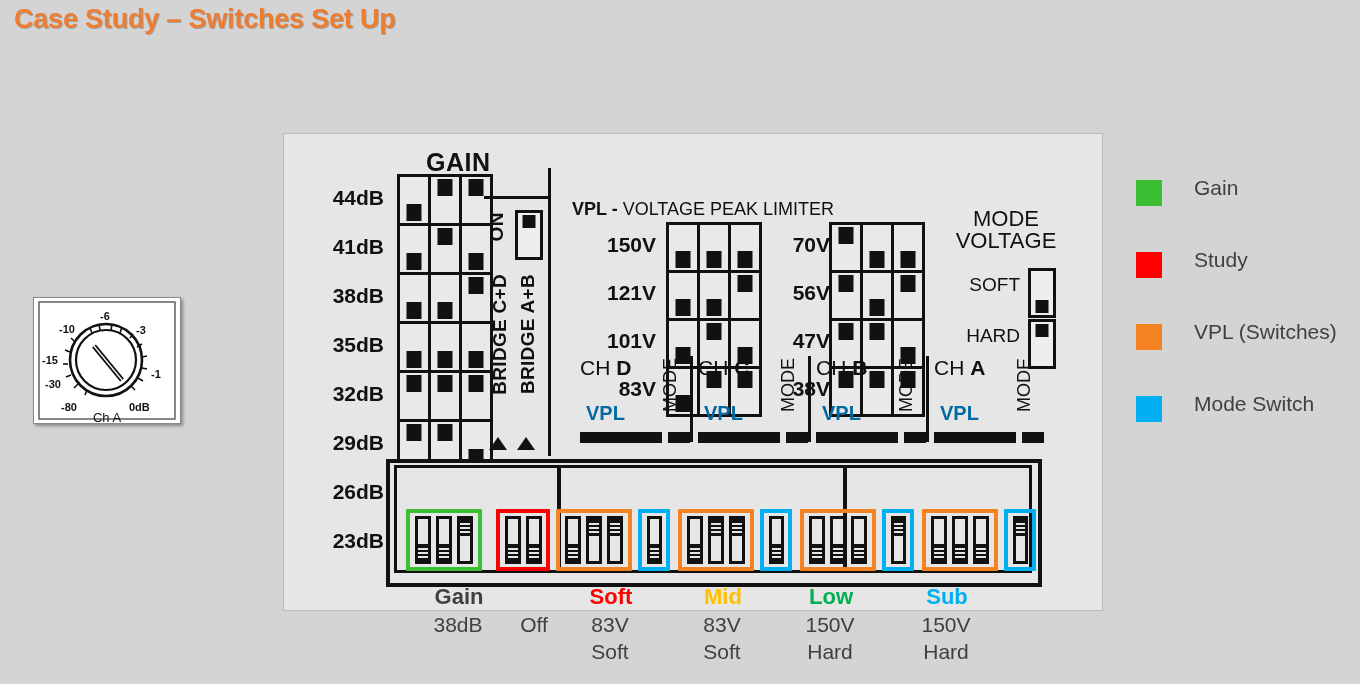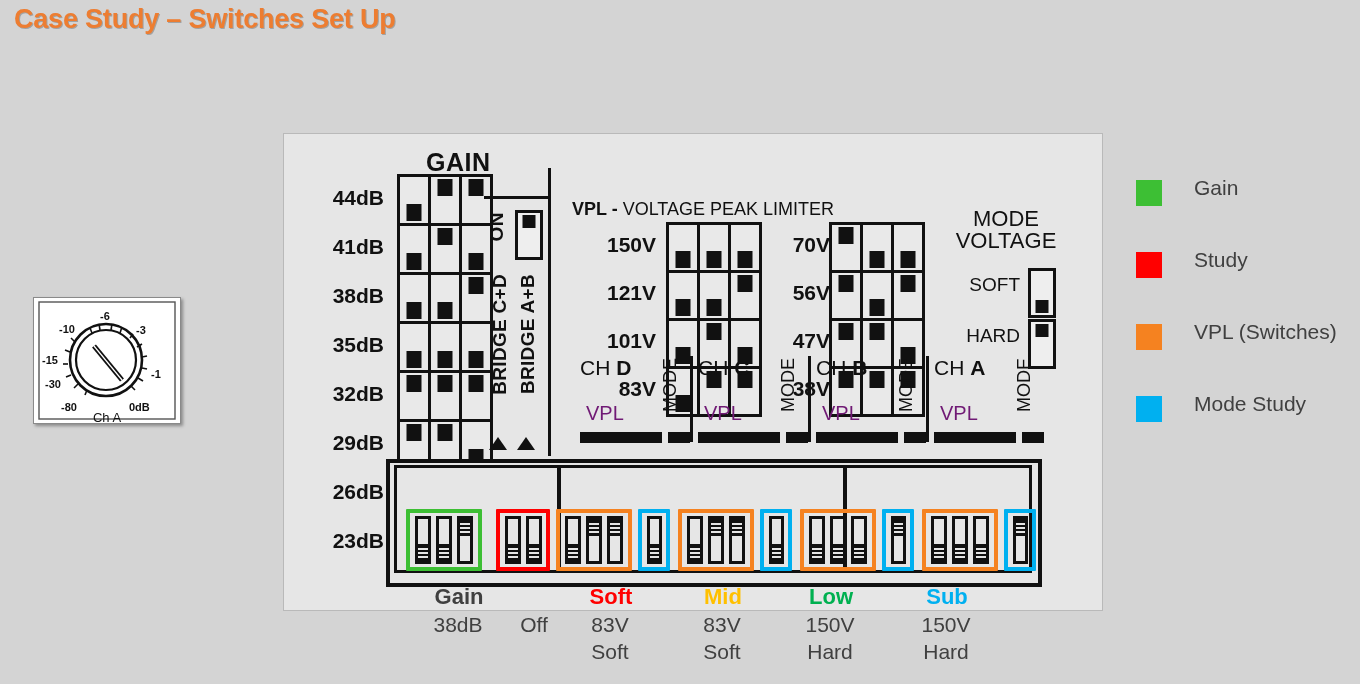--- a/index.html
+++ b/index.html
@@ -64,21 +64,21 @@
   .vrow{position:absolute;text-align:right;font-size:21px;font-weight:bold;color:#111;}
   
   #mode-title{position:absolute;left:662px;top:74px;width:120px;text-align:center;
     font-size:22px;color:#111;line-height:1.02;}
   .modelab{position:absolute;font-size:19px;color:#111;text-align:right;}
   
   #chan-row{position:absolute;left:288px;top:222px;width:470px;height:92px;}
   .chgrp{position:absolute;top:0;height:92px;}
   .chgrp .chname{position:absolute;left:0;top:0;font-size:21px;color:#111;white-space:nowrap;}
   .chgrp .chname b{font-weight:bold;}
-  .chgrp .vpllab{position:absolute;left:6px;top:46px;font-size:20px;font-weight:normal;color:#701a75;}
+  .chgrp .vpllab{position:absolute;left:6px;top:46px;font-size:20px;font-weight:bold;color:#0369a1;}
   .chgrp .modelab2{position:absolute;font-size:18px;color:#111;
     writing-mode:vertical-rl;transform:rotate(180deg);top:2px;}
   .chgrp .bar1{position:absolute;left:0;top:76px;height:11px;background:#111;}
   .chgrp .bar2{position:absolute;top:76px;height:11px;background:#111;}
   .chsep{position:absolute;top:0;width:3px;height:86px;background:#111;}
   
   #dipwrap{position:absolute;left:102px;top:325px;width:648px;height:120px;}
   .dipouter{position:absolute;border:4px solid #111;background:#e6e6e6;}
   .dipseg{position:absolute;top:6px;bottom:6px;border:3px solid #111;background:#e6e6e6;}
   .dipgroup{position:absolute;top:50px;height:62px;border:4px solid;border-radius:1px;
@@ -536,15 +536,15 @@
     <div class="lgrow">
       <div class="lgsw" style="background: rgb(255, 0, 0);"></div>
       <div class="lgtx">Study</div>
     </div>
     <div class="lgrow">
       <div class="lgsw" style="background: rgb(245, 130, 32);"></div>
       <div class="lgtx">VPL (Switches)</div>
     </div>
     <div class="lgrow">
       <div class="lgsw" style="background: rgb(0, 176, 240);"></div>
-      <div class="lgtx">Mode Study</div>
+      <div class="lgtx">Mode Switch</div>
     </div>
   </div>
 
 </body></html>

